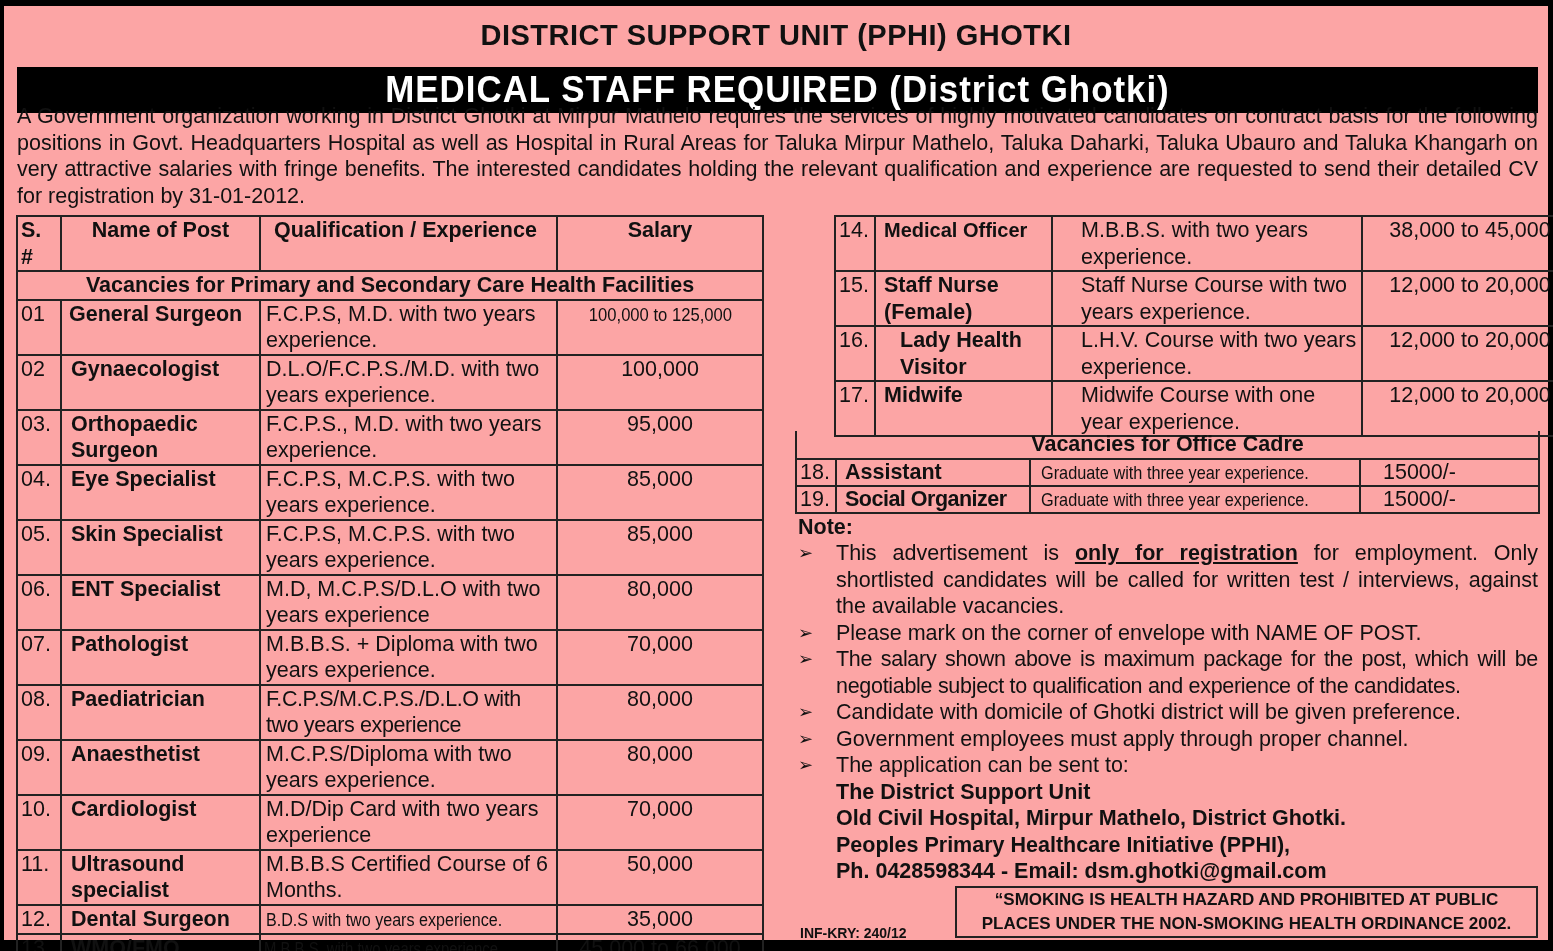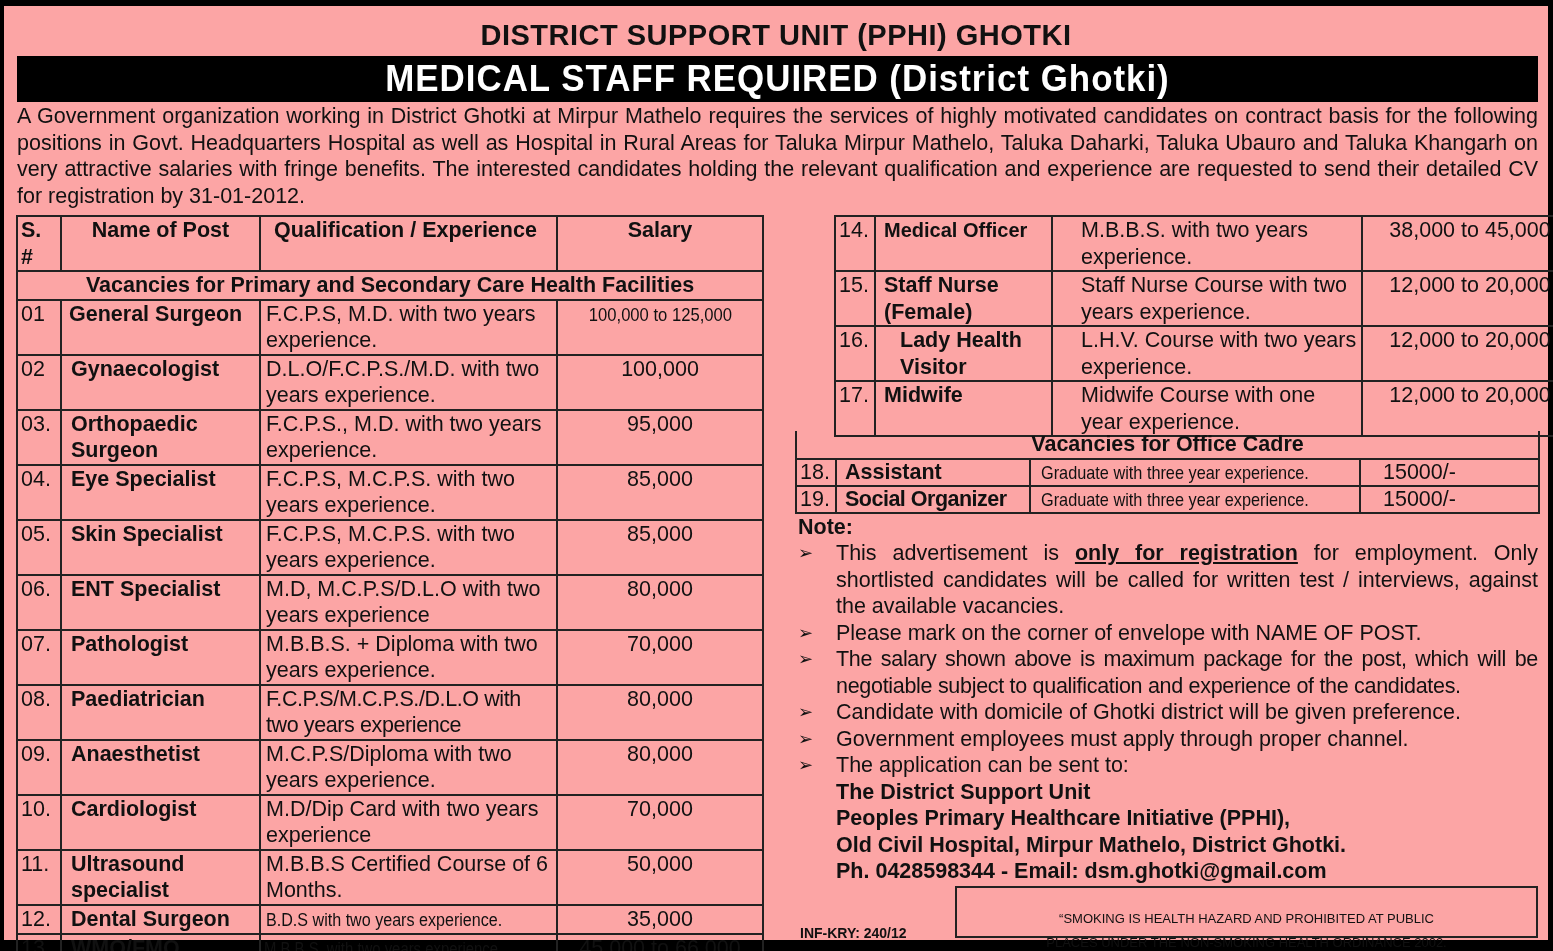--- a/index.html
+++ b/index.html
@@ -8,21 +8,21 @@
     .page {
       position: absolute; left: 4px; top: 6px; width: 1544px; height: 934px;
       background: #fca5a5;
     }
     .abs { position: absolute; }
     .title {
       left: 0; top: 12px; width: 1544px; text-align: center;
       font-weight: bold; font-size: 29px; letter-spacing: 0.5px; line-height: 34px;
     }
     .banner {
-      left: 13px; top: 50px; width: 1521px; height: 46px; background: #000;
+      left: 13px; top: 61px; width: 1521px; height: 46px; background: #000;
     }
     .banner-text {
       position: absolute; left: 0; top: 0; width: 1521px; text-align: center;
       color: #fff; font-weight: bold; font-size: 36px; line-height: 46px; letter-spacing: 1px;
       transform: scaleX(0.97);
     }
     .intro {
       left: 13px; top: 97px; width: 1521px; font-size: 21.5px; line-height: 26.5px;
       text-align: justify; text-align-last: left;
     }
@@ -41,21 +41,21 @@
     .right-table2 { left: 791px; top: 425px; width: 743px; }
     .note-title { left: 794px; top: 508px; font-weight: bold; font-size: 21.5px; line-height: 26px; }
     .notes { left: 794px; top: 534px; width: 740px; font-size: 21.5px; line-height: 26.5px; }
     .note-item { position: relative; padding-left: 38px; text-align: justify; }
     .note-item.nojust { text-align: left; }
     .bullet { position: absolute; left: 0; top: 0; font-size: 18px; }
     .u { font-weight: bold; text-decoration: underline; }
     .addr { padding-left: 38px; font-weight: bold; font-size: 21.5px; line-height: 26.5px; }
     .smoking {
       left: 951px; top: 880px; width: 583px; height: 52px; border: 2px solid #222;
-      text-align: center; font-weight: normal; font-size: 13px; line-height: 24px; padding-top: 19px;
+      text-align: center; font-weight: bold; font-size: 17px; line-height: 24px; padding-top: 0;
     }
     .infkry { left: 796px; top: 919px; font-weight: bold; font-size: 14px; }
   </style>
 </head>
 <body>
 
 <div class="page">
 
   <div class="abs title">DISTRICT SUPPORT UNIT (PPHI) GHOTKI</div>
 
@@ -244,22 +244,22 @@
     </div>
     <div class="note-item nojust">
       <span class="bullet">➢</span>
       <span>Government employees must apply through proper channel.</span>
     </div>
     <div class="note-item nojust">
       <span class="bullet">➢</span>
       <span>The application can be sent to:</span>
     </div>
     <div class="addr">The District Support Unit</div>
+    <div class="addr">Old Civil Hospital, Mirpur Mathelo, District Ghotki.</div>
     <div class="addr">Peoples Primary Healthcare Initiative (PPHI),</div>
-    <div class="addr">Old Civil Hospital, Mirpur Mathelo, District Ghotki.</div>
     <div class="addr">Ph. 0428598344 - Email: dsm.ghotki@gmail.com</div>
   </div>
 
   <div class="abs smoking">
     <div>“SMOKING IS HEALTH HAZARD AND PROHIBITED AT PUBLIC</div>
     <div>PLACES UNDER THE NON-SMOKING HEALTH ORDINANCE 2002.</div>
   </div>
   <div class="abs infkry">INF-KRY: 240/12</div>
 
 </div>

